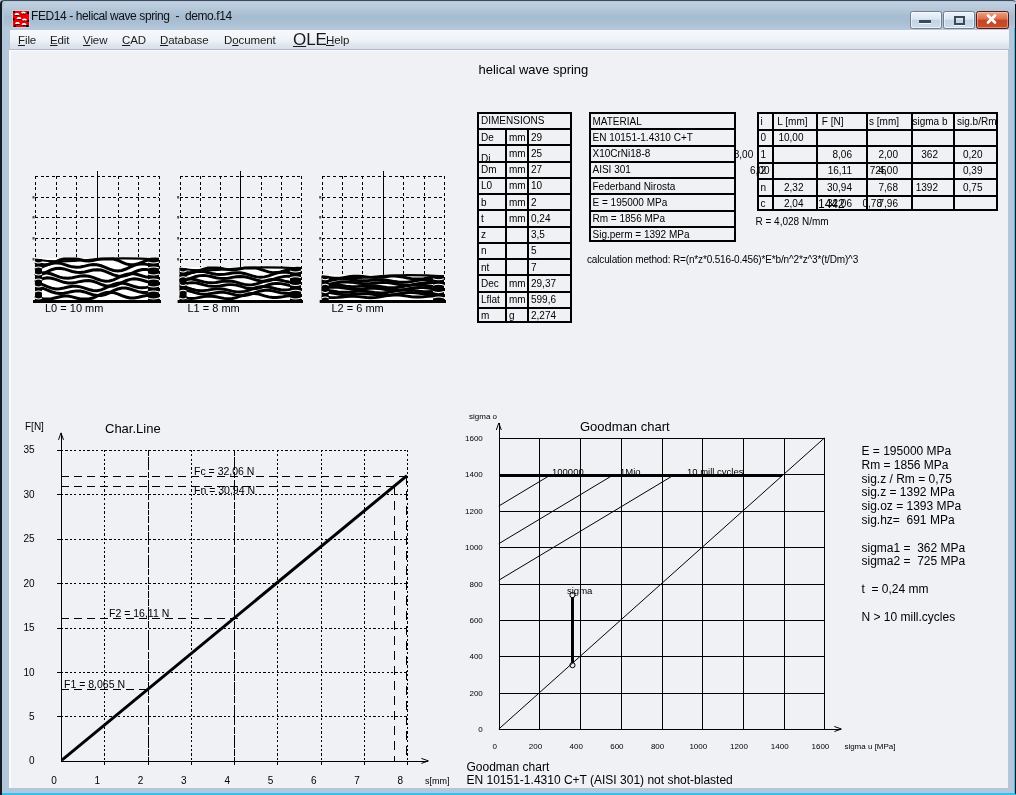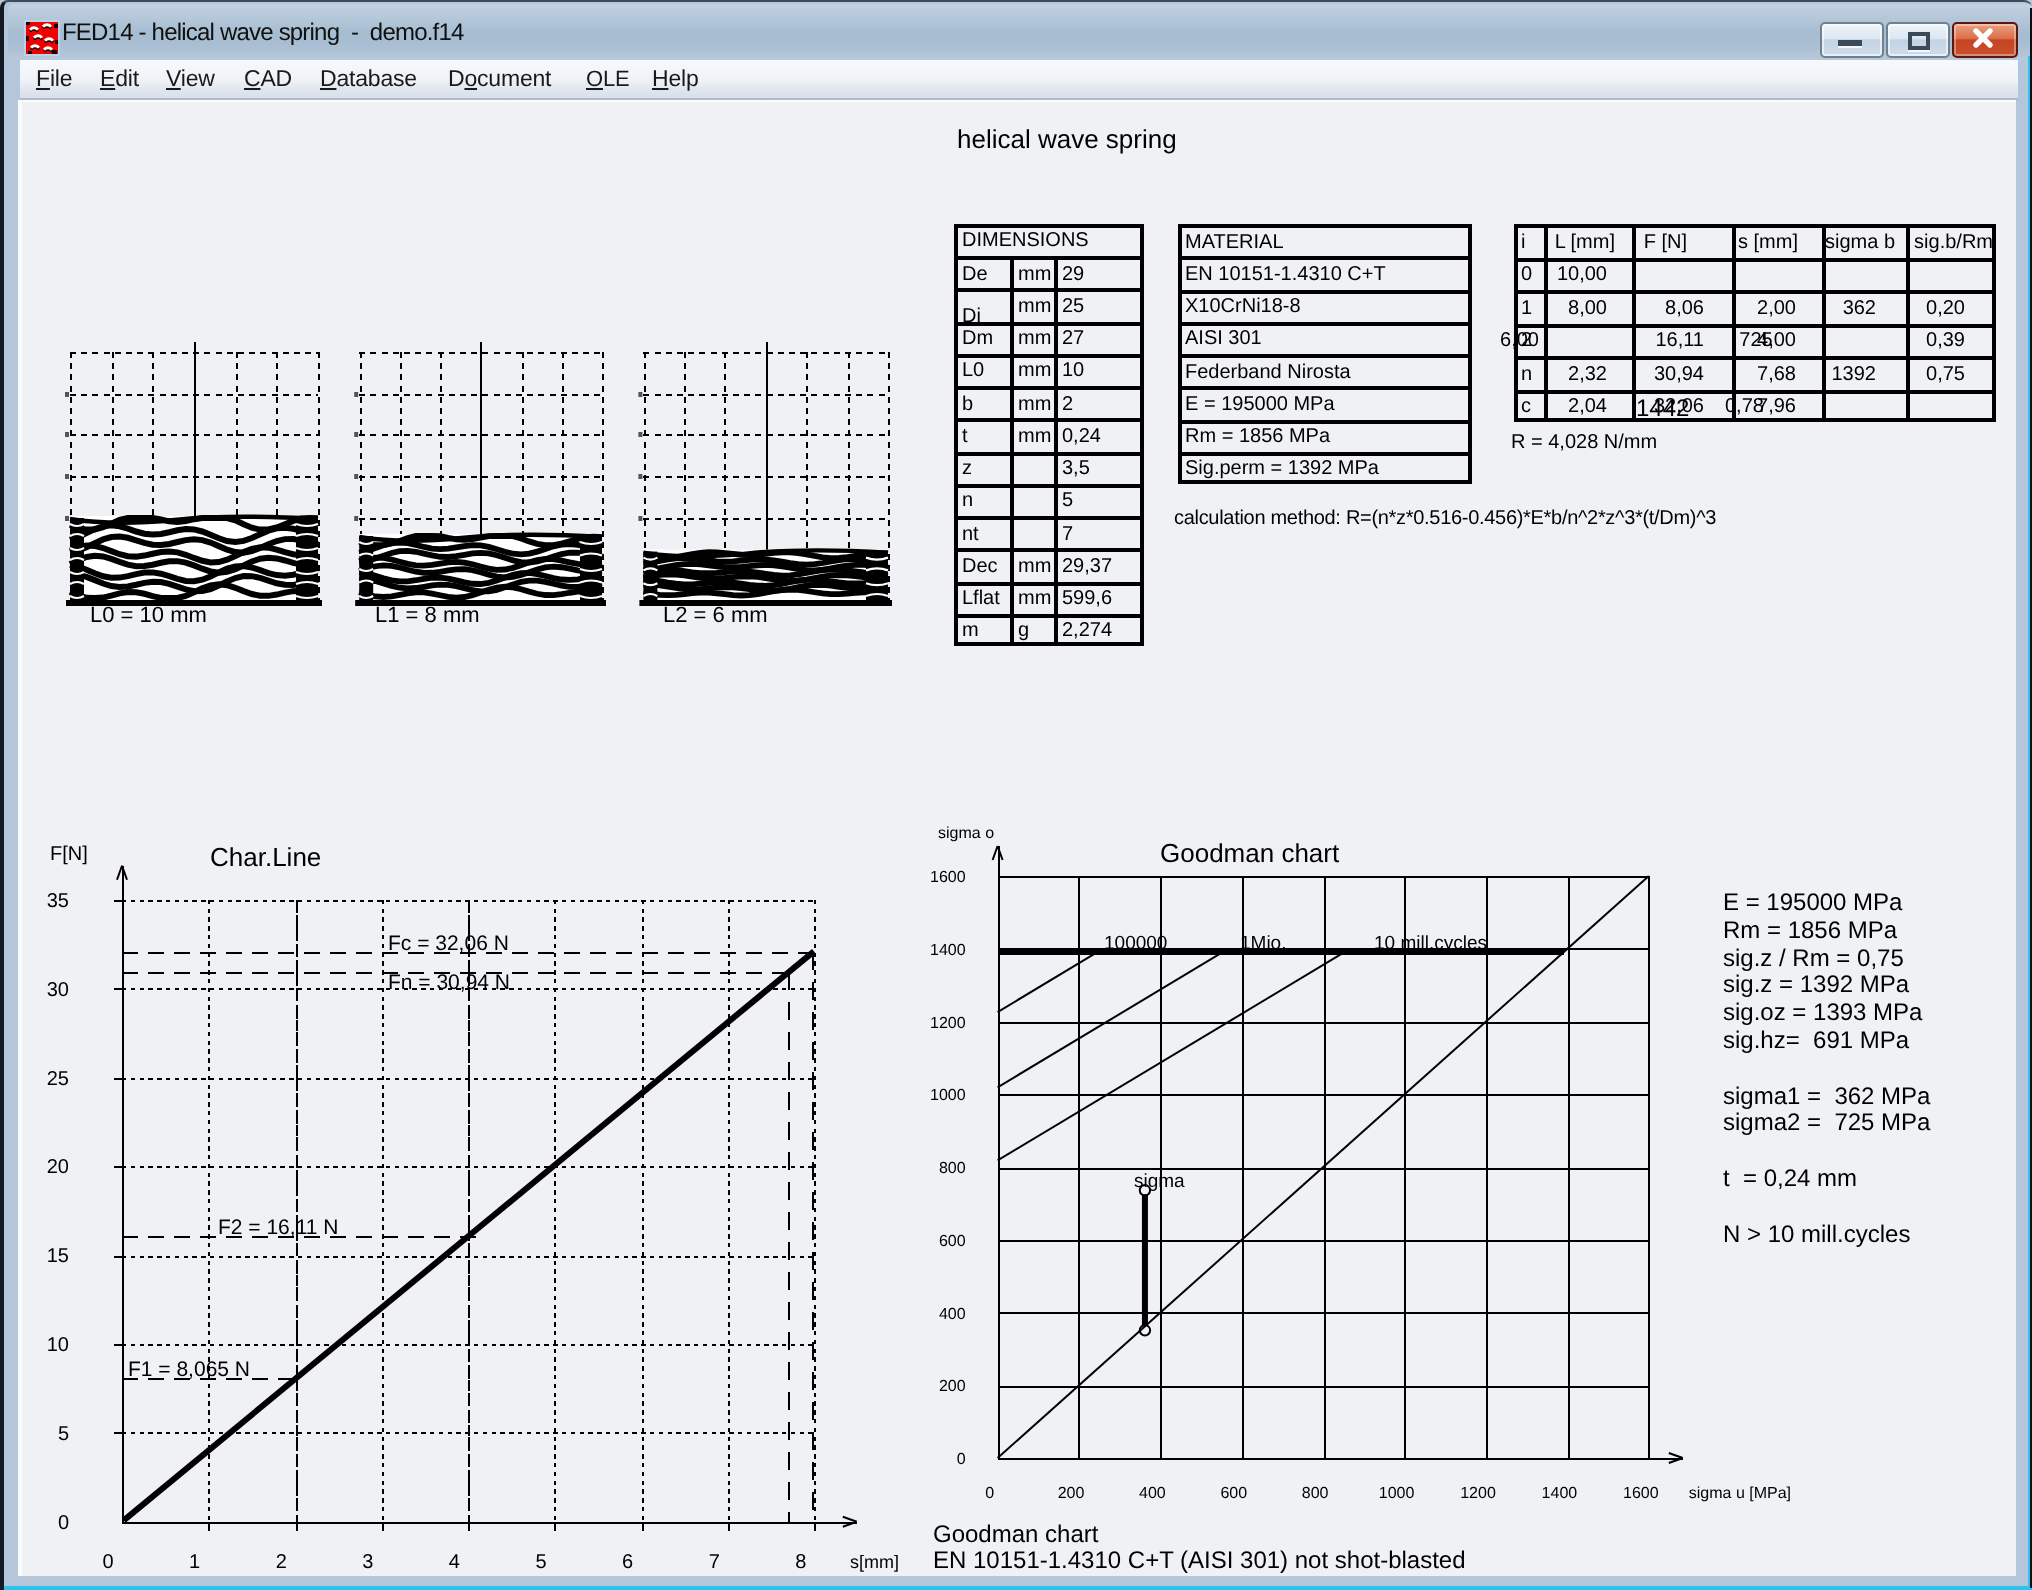--- a/index.html
+++ b/index.html
@@ -54,21 +54,21 @@
         <path d="M11 3.5 L18 10.5 M18 3.5 L11 10.5" stroke="#fff" stroke-width="2.7" stroke-linecap="round"></path>
       </svg>
     </div>
   <div id="menubar"></div>
   <div style="position:absolute;left:16px;top:31px;font-size:11.5px;letter-spacing:-0.1px;line-height:16px;color:#1a1a1a"><u>F</u>ile</div>
     <div style="position:absolute;left:48px;top:31px;font-size:11.5px;letter-spacing:-0.1px;line-height:16px;color:#1a1a1a"><u>E</u>dit</div>
     <div style="position:absolute;left:81px;top:31px;font-size:11.5px;letter-spacing:-0.1px;line-height:16px;color:#1a1a1a"><u>V</u>iew</div>
     <div style="position:absolute;left:120px;top:31px;font-size:11.5px;letter-spacing:-0.1px;line-height:16px;color:#1a1a1a"><u>C</u>AD</div>
     <div style="position:absolute;left:158px;top:31px;font-size:11.5px;letter-spacing:-0.1px;line-height:16px;color:#1a1a1a"><u>D</u>atabase</div>
     <div style="position:absolute;left:222px;top:31px;font-size:11.5px;letter-spacing:-0.1px;line-height:16px;color:#1a1a1a">D<u>o</u>cument</div>
-    <div style="position:absolute;left:291px;top:31px;font-size:11px;letter-spacing:-0.1px;line-height:16px;color:#1a1a1a"><u>O</u>LE</div>
+    <div style="position:absolute;left:291px;top:31px;font-size:17px;letter-spacing:-0.1px;line-height:16px;color:#1a1a1a"><u>O</u>LE</div>
     <div style="position:absolute;left:324px;top:31px;font-size:11.5px;letter-spacing:-0.1px;line-height:16px;color:#1a1a1a"><u>H</u>elp</div>
   <div id="client"></div>
   <div id="pg" style="position:absolute;left:-1.5px;top:-1px;width:1016px;height:795px">
   <div style="position:absolute;left:478px;top:62px;font-size:13px">helical wave spring</div>
   <div style="position:absolute;left:44.5px;top:302px;font-size:11px">L0 = 10 mm</div>
   <div style="position:absolute;left:187px;top:302px;font-size:11px">L1 = 8 mm</div>
   <div style="position:absolute;left:331px;top:302px;font-size:11px">L2 = 6 mm</div>
   <svg style="position:absolute;left:28px;top:166px" width="424" height="140">
         <line x1="6.5" y1="10" x2="6.5" y2="134" stroke="#000" stroke-width="1" stroke-dasharray="3 2.6" shape-rendering="crispEdges"></line>
         <line x1="27.5" y1="10" x2="27.5" y2="134" stroke="#000" stroke-width="1" stroke-dasharray="3 2.6" shape-rendering="crispEdges"></line>
@@ -283,21 +283,21 @@
       <div style="position:absolute;left:756px;top:194.5px;width:241px;height:2px;background:#000"></div>
       <div style="position:absolute;left:760px;top:115.5px;font-size:10px;line-height:12px;white-space:pre">i</div>
       <div style="position:absolute;left:687px;top:115.5px;width:120px;text-align:right;font-size:10px;line-height:12px;white-space:pre">L [mm]</div>
       <div style="position:absolute;left:723px;top:115.5px;width:120px;text-align:right;font-size:10px;line-height:12px;white-space:pre">F [N]</div>
       <div style="position:absolute;left:778.5px;top:115.5px;width:120px;text-align:right;font-size:10px;line-height:12px;white-space:pre">s [mm]</div>
       <div style="position:absolute;left:827px;top:115.5px;width:120px;text-align:right;font-size:10px;line-height:12px;white-space:pre">sigma b</div>
       <div style="position:absolute;left:876px;top:115.5px;width:120px;text-align:right;font-size:10px;line-height:12px;white-space:pre">sig.b/Rm</div>
       <div style="position:absolute;left:760px;top:132px;font-size:10px;line-height:12px;white-space:pre">0</div>
       <div style="position:absolute;left:683px;top:132px;width:120px;text-align:right;font-size:10px;line-height:12px;white-space:pre">10,00</div>
       <div style="position:absolute;left:760px;top:148.5px;font-size:10px;line-height:12px;white-space:pre">1</div>
-      <div style="position:absolute;left:683px;top:148.5px;width:120px;text-align:right;font-size:10px;line-height:12px;white-space:pre">8,00</div>
+      <div style="position:absolute;left:683px;top:148.5px;width:120px;text-align:center;font-size:10px;line-height:12px;white-space:pre">8,00</div>
       <div style="position:absolute;left:731.5px;top:148.5px;width:120px;text-align:right;font-size:10px;line-height:12px;white-space:pre">8,06</div>
       <div style="position:absolute;left:777.5px;top:148.5px;width:120px;text-align:right;font-size:10px;line-height:12px;white-space:pre">2,00</div>
       <div style="position:absolute;left:817.5px;top:148.5px;width:120px;text-align:right;font-size:10px;line-height:12px;white-space:pre">362</div>
       <div style="position:absolute;left:862px;top:148.5px;width:120px;text-align:right;font-size:10px;line-height:12px;white-space:pre">0,20</div>
       <div style="position:absolute;left:760px;top:165px;font-size:10px;line-height:12px;white-space:pre">2</div>
       <div style="position:absolute;left:649px;top:165px;width:120px;text-align:right;font-size:10px;line-height:12px;white-space:pre">6,00</div>
       <div style="position:absolute;left:731.5px;top:165px;width:120px;text-align:right;font-size:10px;line-height:12px;white-space:pre">16,11</div>
       <div style="position:absolute;left:777.5px;top:165px;width:120px;text-align:right;font-size:10px;line-height:12px;white-space:pre">4,00</div>
       <div style="position:absolute;left:817.5px;top:165px;width:120px;text-align:center;font-size:10px;line-height:12px;white-space:pre">725</div>
       <div style="position:absolute;left:862px;top:165px;width:120px;text-align:right;font-size:10px;line-height:12px;white-space:pre">0,39</div>

